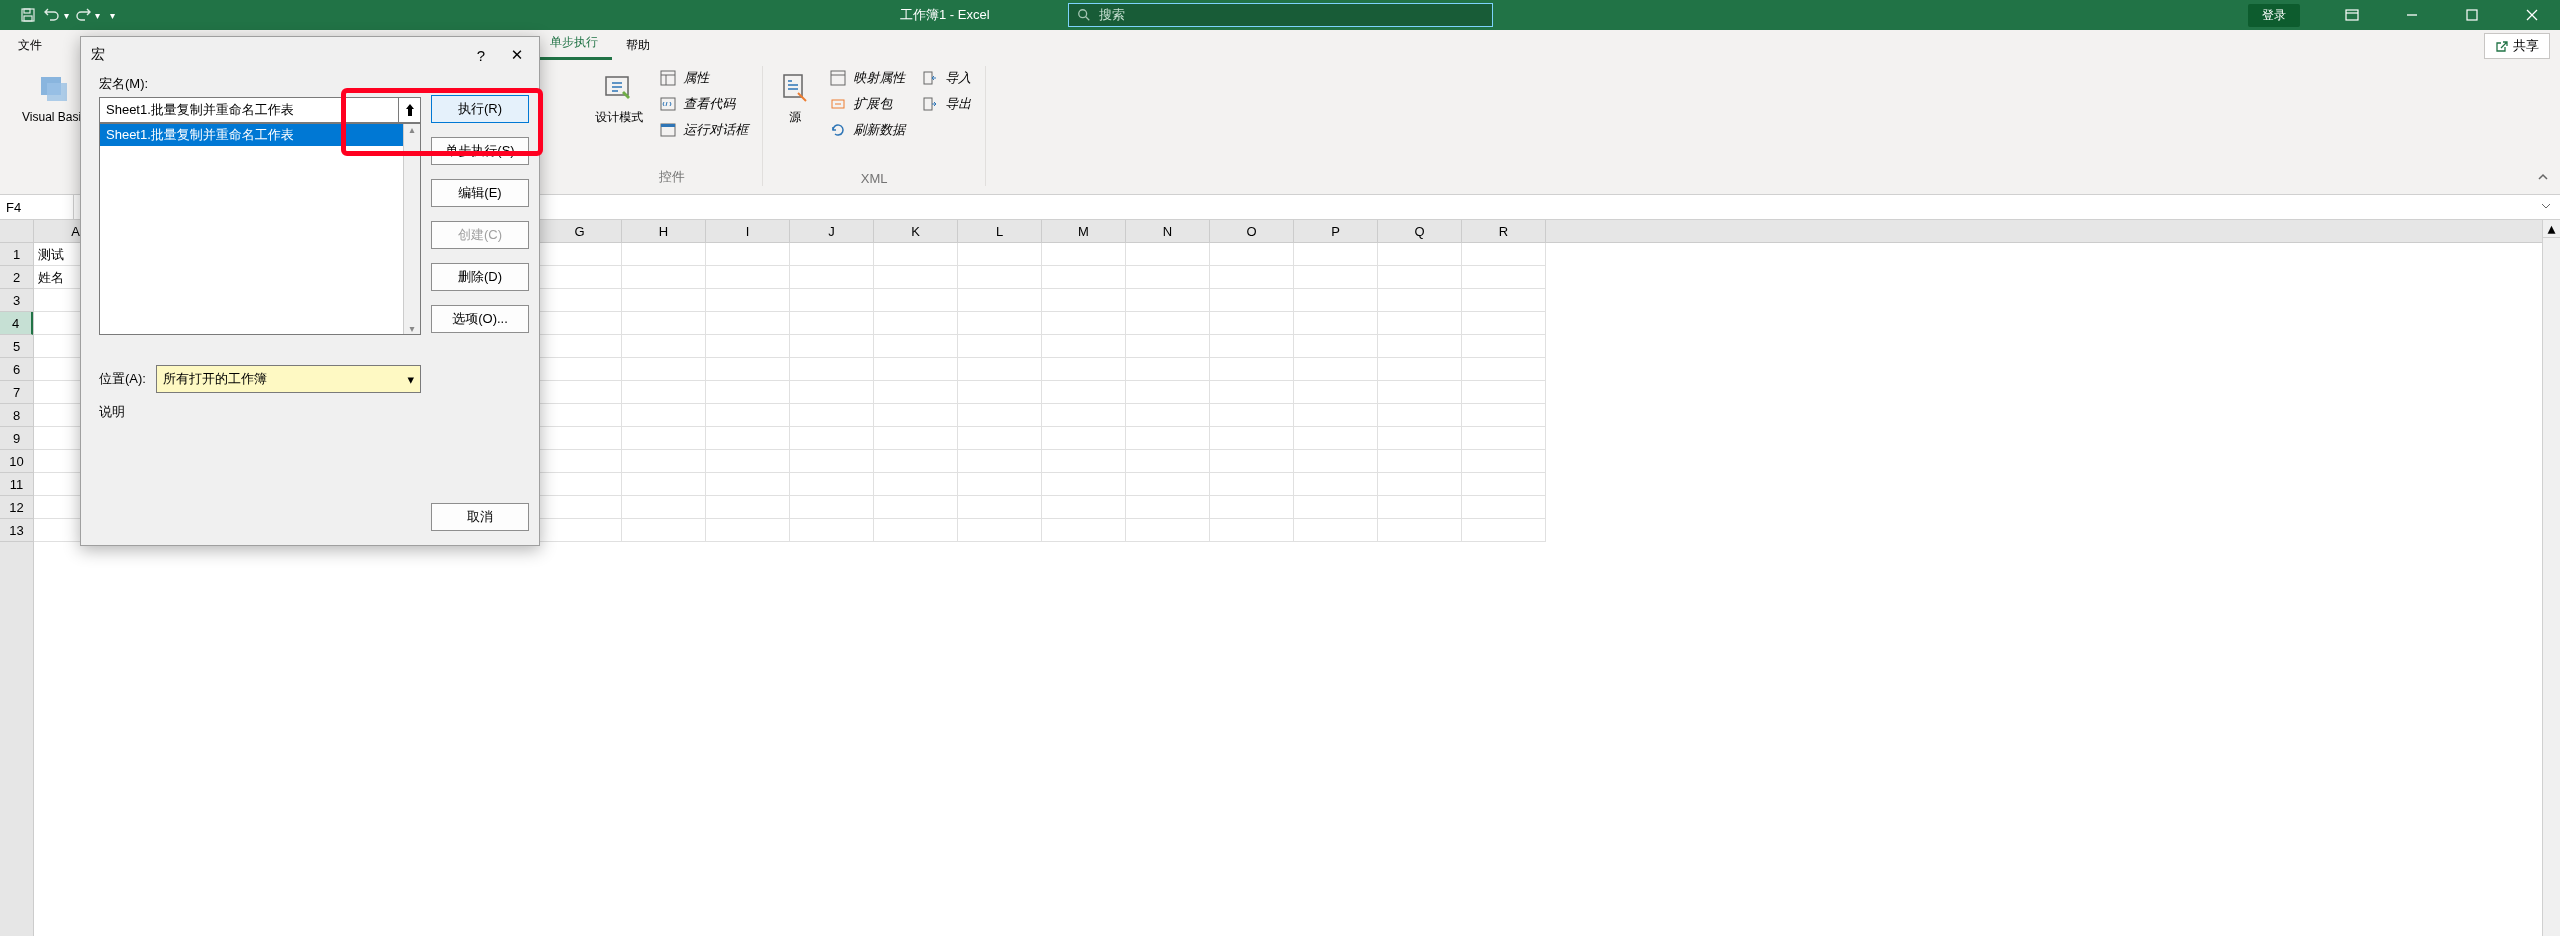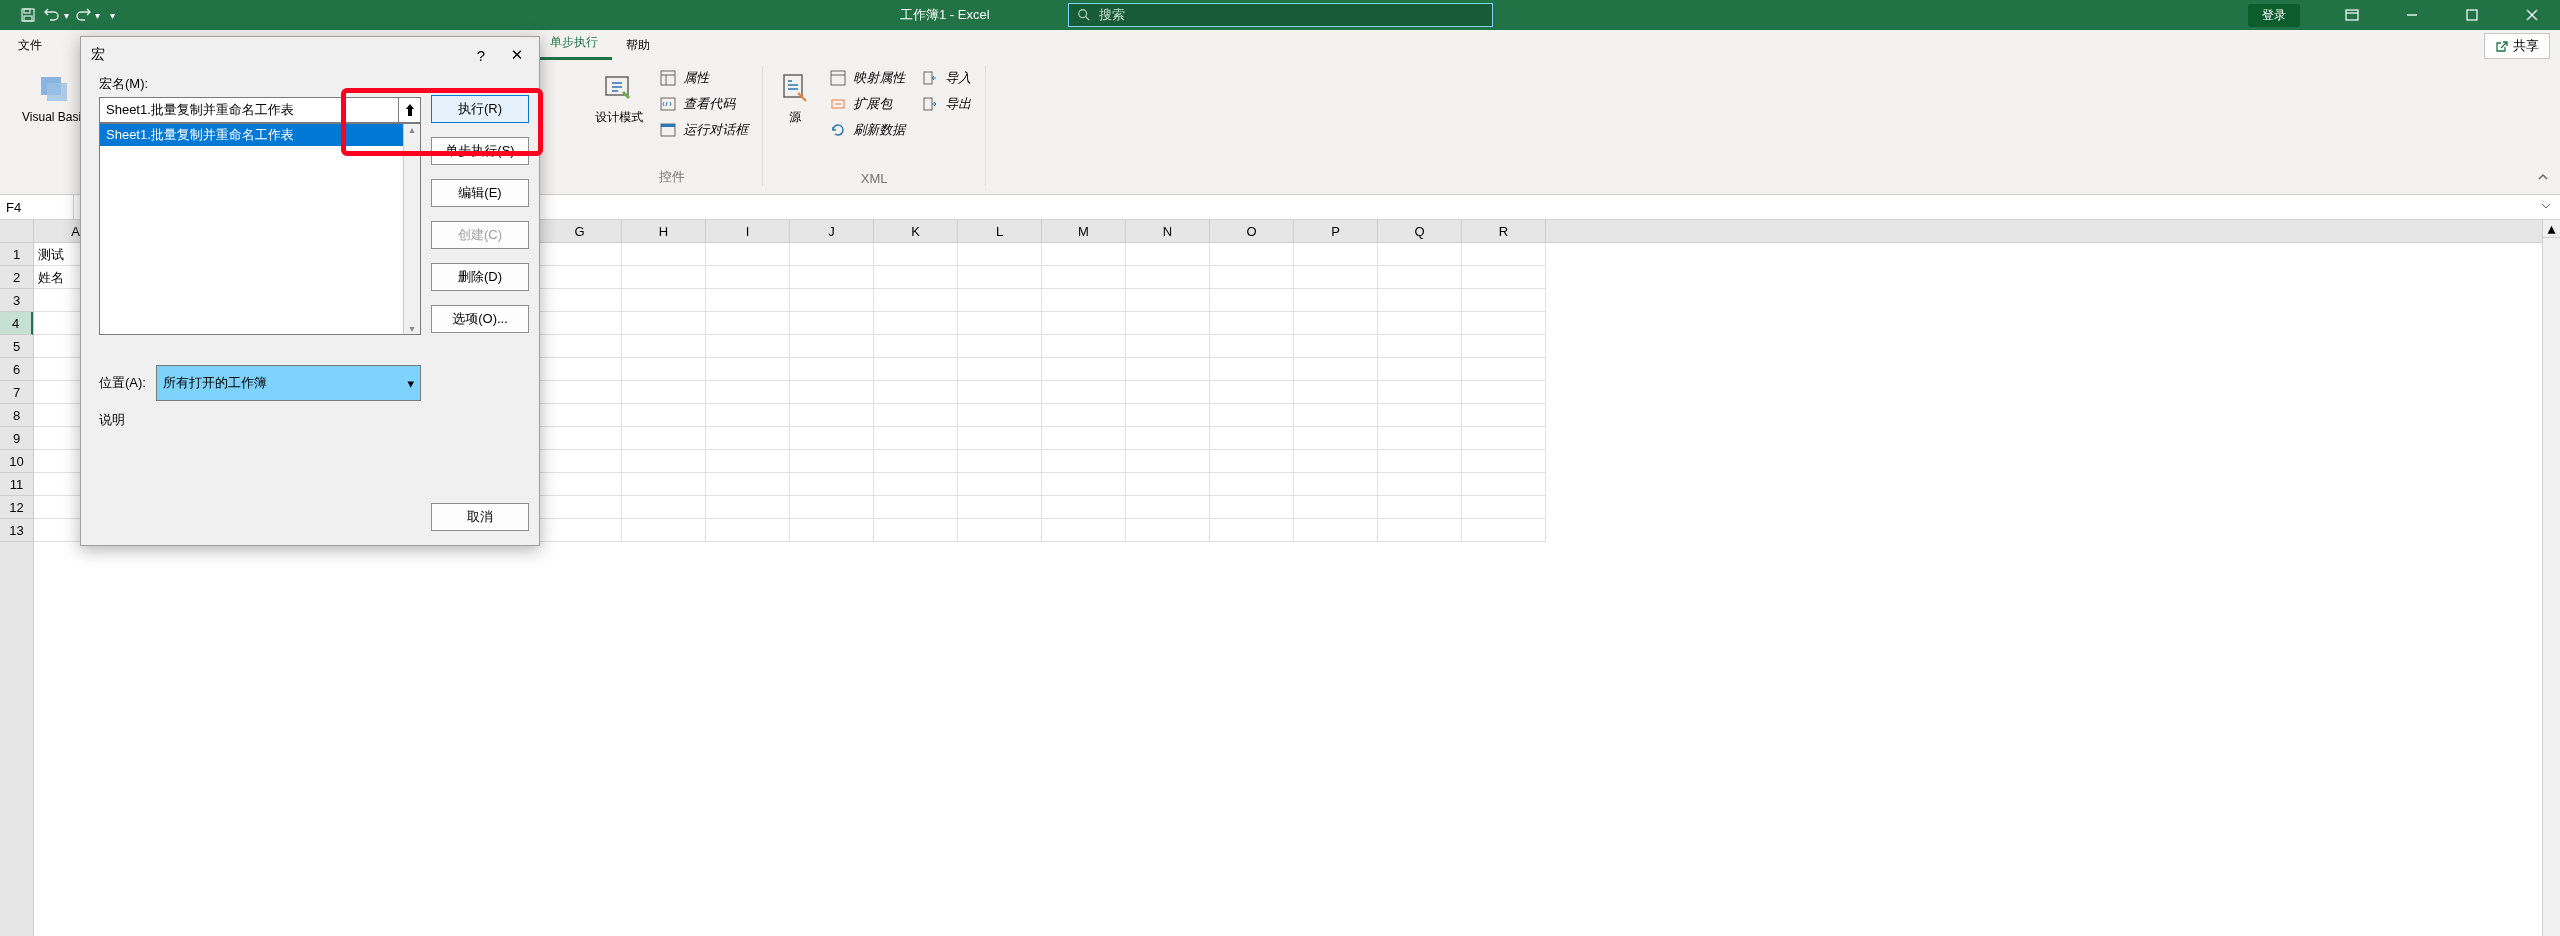--- a/index.html
+++ b/index.html
@@ -69,21 +69,21 @@
     .dlg-left { flex: 1; display: flex; flex-direction: column; margin-left: 8px; }
     .dlg-label { font-size: 13px; margin-bottom: 4px; }
     .macro-input-row { display: flex; }
     .macro-input { flex: 1; height: 26px; border: 1px solid #7a7a7a; background: #fff; padding: 0 6px; font-size: 13px; }
     .macro-up { width: 22px; height: 26px; border: 1px solid #7a7a7a; border-left: none; background: #fff; display: flex; align-items: center; justify-content: center; }
     .macro-list { border: 1px solid #7a7a7a; background: #fff; height: 212px; margin-top: 0; position: relative; }
     .macro-item { padding: 2px 6px; font-size: 13px; }
     .macro-item.sel { background: #0078d4; color: #fff; }
     .macro-scroll { position: absolute; right: 0; top: 0; width: 17px; height: 100%; background: #f0f0f0; border-left: 1px solid #ccc; display: flex; flex-direction: column; justify-content: space-between; }
     .loc-row { display: flex; align-items: center; gap: 10px; margin-top: 30px; }
-    .loc-select { flex: 1; height: 36px; border: 1px solid #7a7a7a; background: #7dd3fc; padding: 0 6px; font-size: 13px; display: flex; align-items: center; justify-content: space-between; }
+    .loc-select { flex: 1; height: 28px; border: 1px solid #7a7a7a; background: #fef9c3; padding: 0 6px; font-size: 13px; display: flex; align-items: center; justify-content: space-between; }
     .desc-label { font-size: 13px; margin-top: 10px; }
     .dlg-right { width: 98px; display: flex; flex-direction: column; gap: 14px; padding-top: 20px; }
     .dlg-btn { height: 28px; border: 1px solid #8e8e8e; background: #fdfdfd; font-size: 13px; cursor: pointer; display: flex; align-items: center; justify-content: center; }
     .dlg-btn.primary { border: 1px solid #0078d4; background: #e5f1fb; }
     .dlg-btn.disabled { color: #a0a0a0; }
     .dlg-cancel { margin-top: auto; margin-bottom: 4px; }
     .highlight-box { position: absolute; border: 5px solid #ff0020; border-radius: 6px; pointer-events: none; z-index: 200; }
   </style>
 </head>
 <body>

